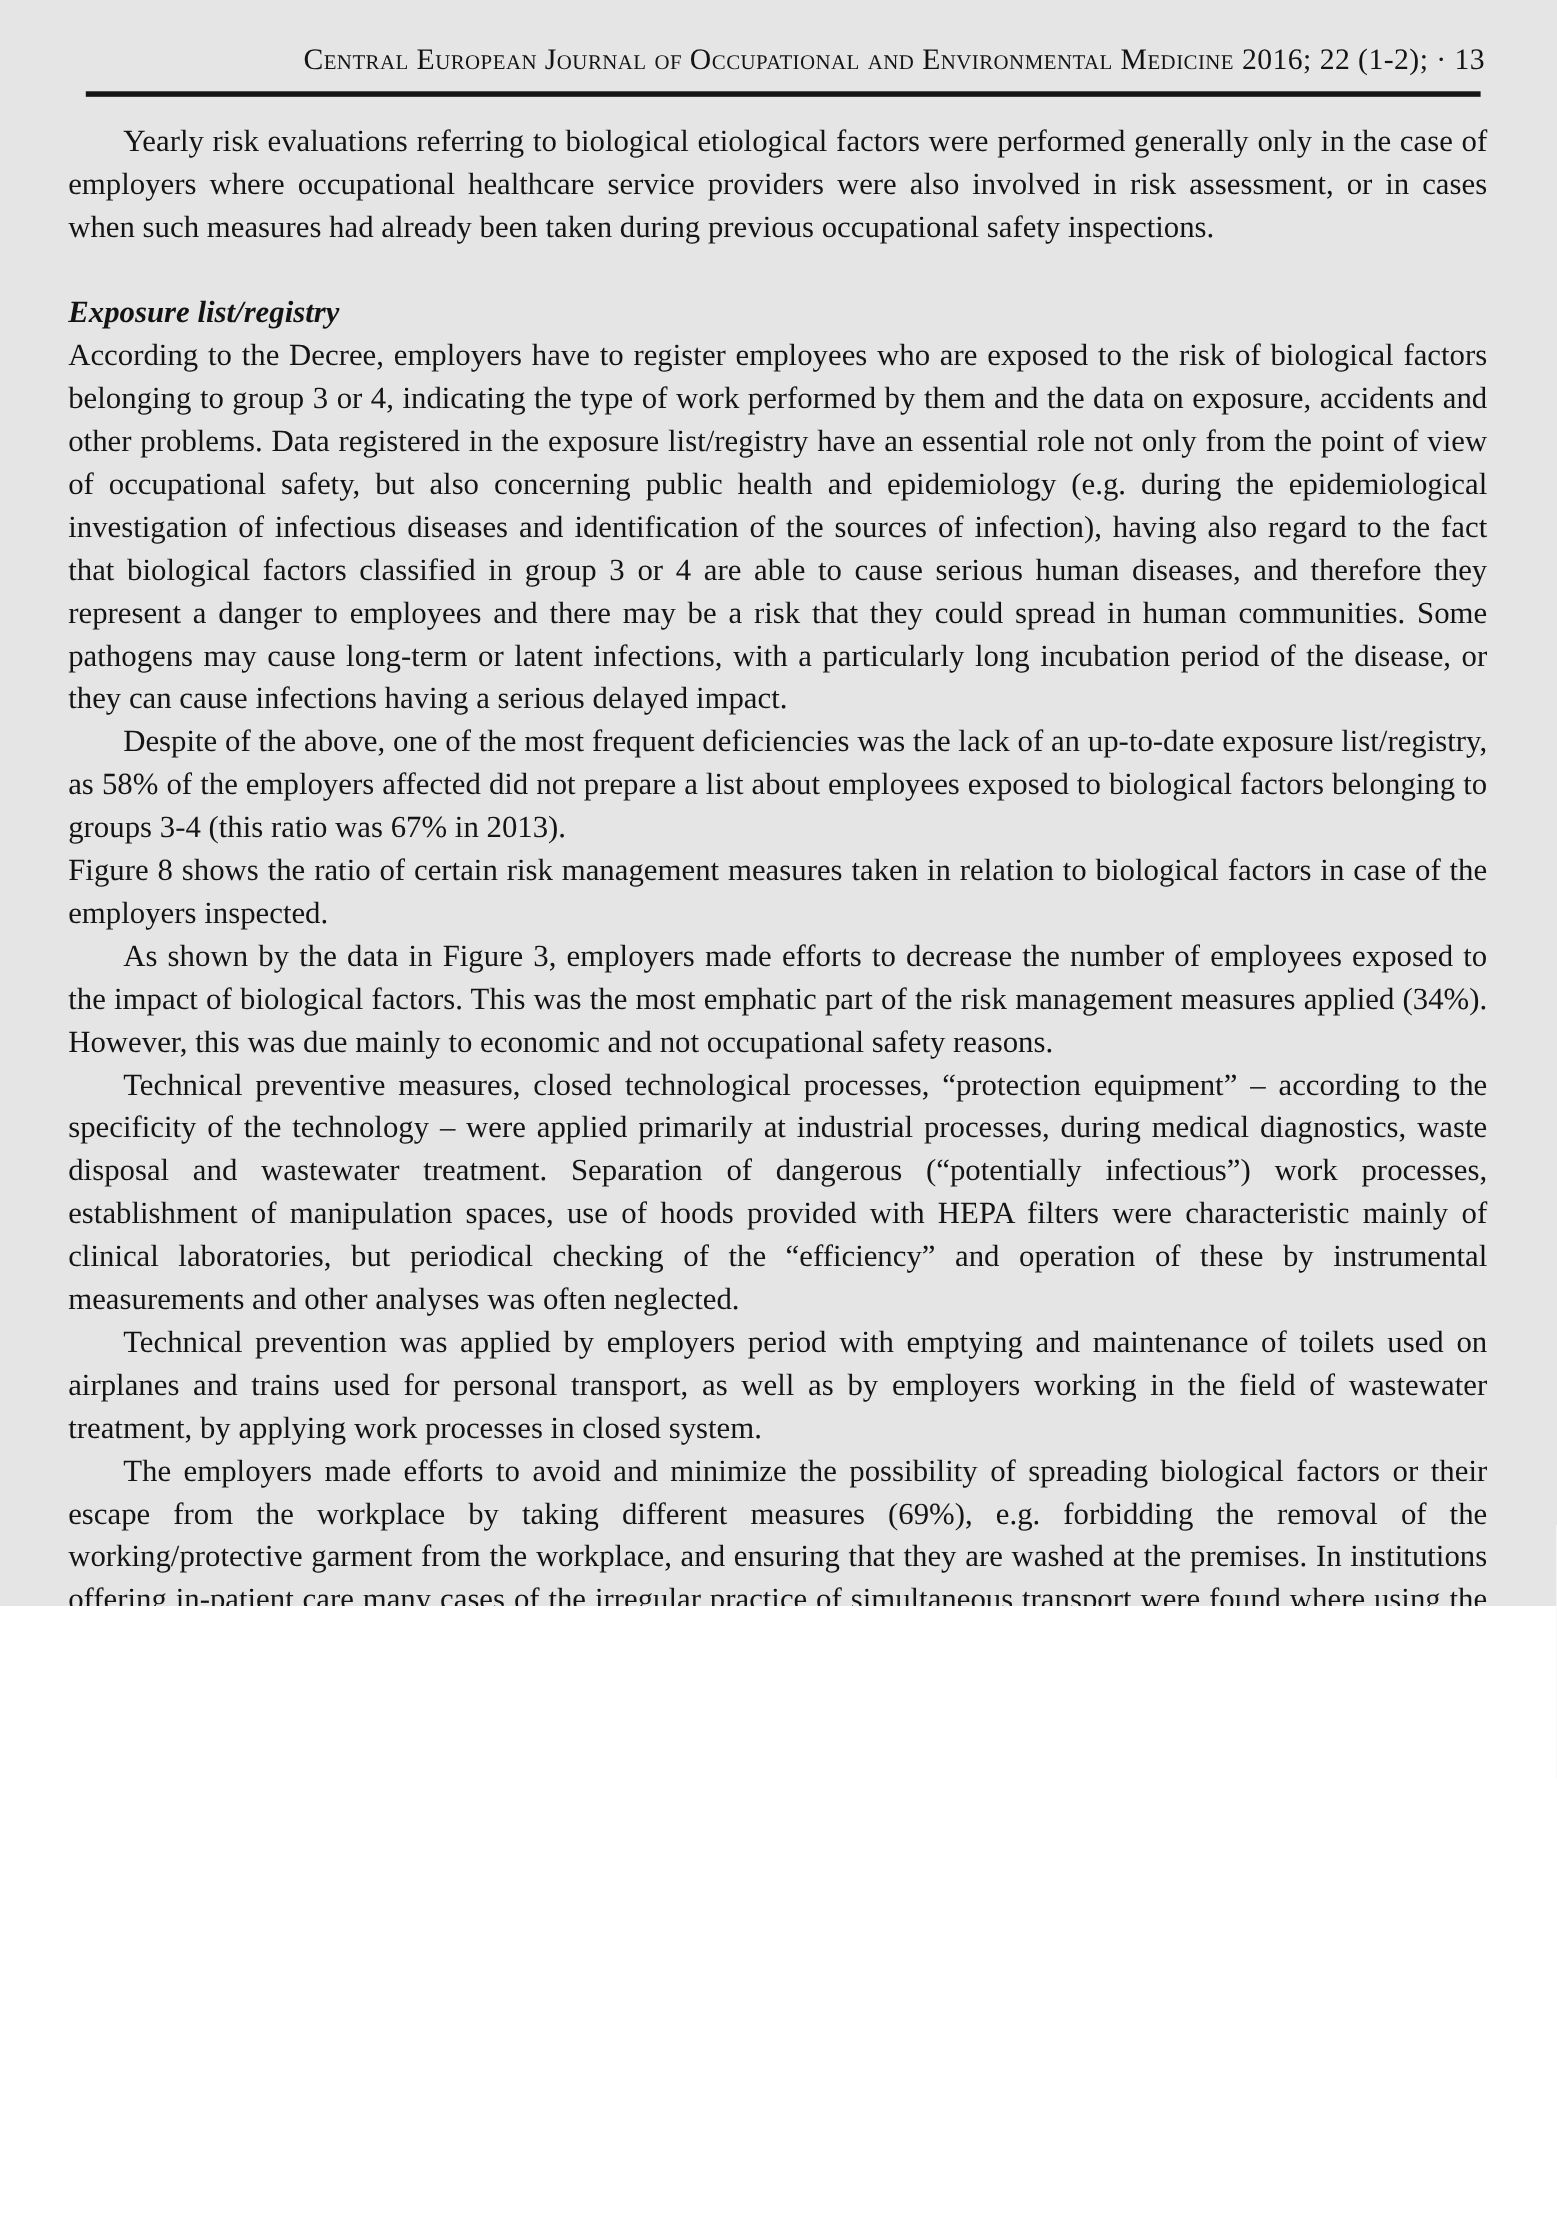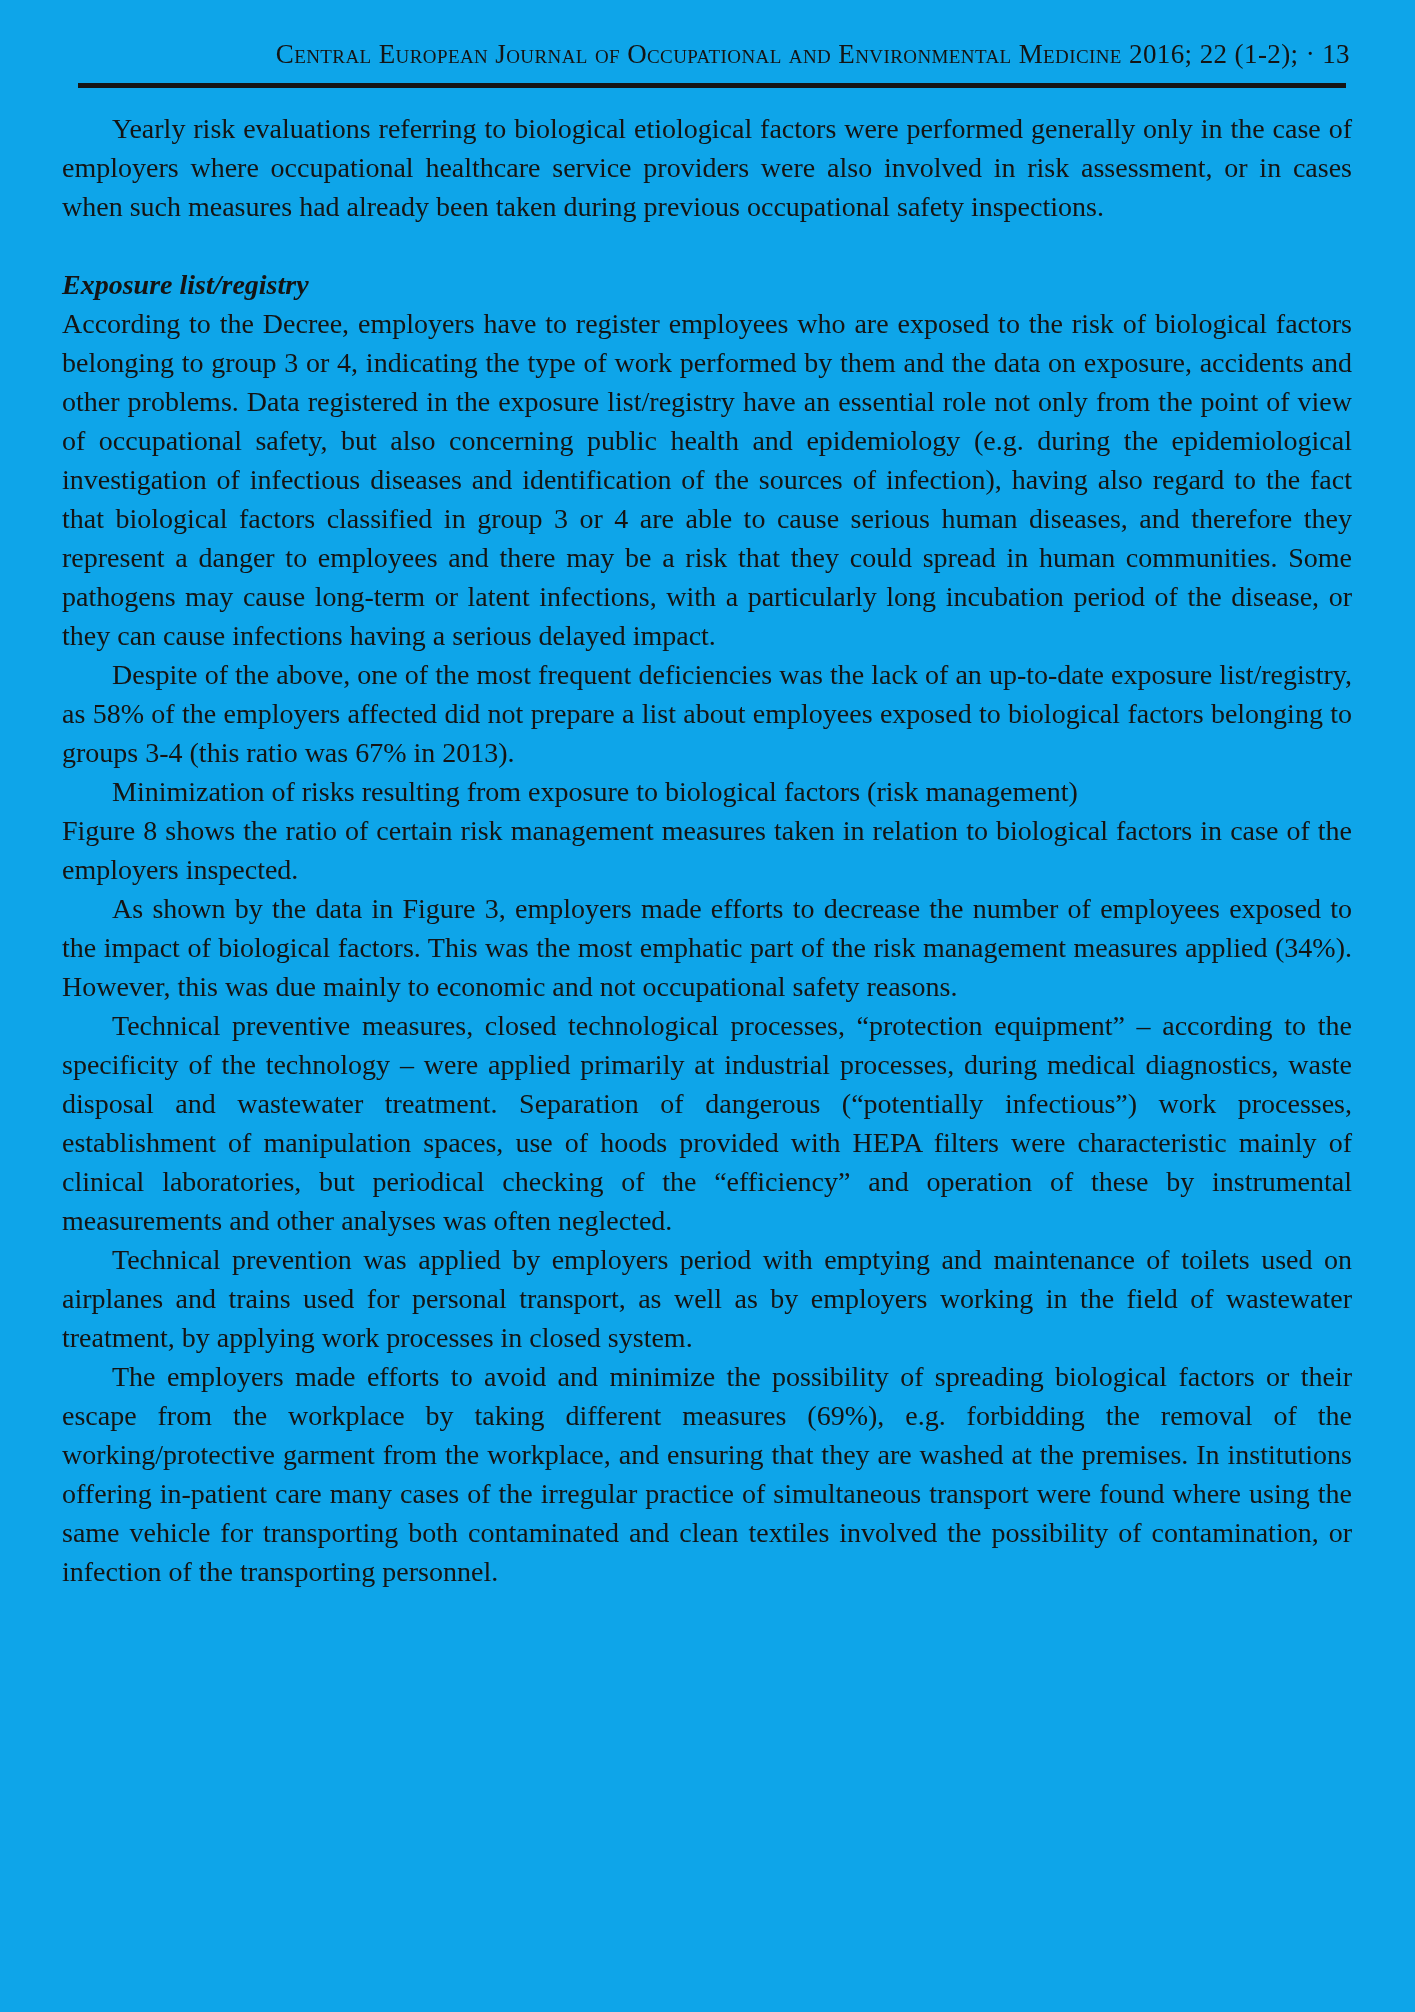--- a/index.html
+++ b/index.html
@@ -10,23 +10,23 @@
   body {
     width: 1415px;
     height: 2012px;
     color: #141414;
     font-family: "Liberation Serif", "DejaVu Serif", serif;
     -webkit-font-smoothing: antialiased;
   }
   .page {
     box-sizing: border-box;
     width: 1415px;
-    height: 2012px;
+    height: 1460px;
     padding: 38px 63px 12px 62px;
-    background: #0ea5e9;
+    background: #e5e5e5;
     overflow: hidden;
   }
   .running-head {
     font-size: 27px;
     line-height: 32px;
     text-align: right;
     font-variant: small-caps;
     letter-spacing: 0.4px;
     color: #141414;
     padding: 0 2px 13px 0;
@@ -77,21 +77,20 @@
 
 
     <p>Yearly risk evaluations referring to biological etiological factors were performed generally only in the case of employers where occupational healthcare service providers were also involved in risk assessment, or in cases when such measures had already been taken during previous occupational safety inspections.</p>
 
     <h2 class="section-heading">Exposure list/registry</h2>
 
     <p class="no-indent">According to the Decree, employers have to register employees who are exposed to the risk of biological factors belonging to group 3 or 4, indicating the type of work performed by them and the data on exposure, accidents and other problems. Data registered in the exposure list/registry have an essential role not only from the point of view of occupational safety, but also concerning public health and epidemiology (e.g. during the epidemiological investigation of infectious diseases and identification of the sources of infection), having also regard to the fact that biological factors classified in group 3 or 4 are able to cause serious human diseases, and therefore they represent a danger to employees and there may be a risk that they could spread in human communities. Some pathogens may cause long-term or latent infections, with a particularly long incubation period of the disease, or they can cause infections having a serious delayed impact.</p>
 
     <p>Despite of the above, one of the most frequent deficiencies was the lack of an up-to-date exposure list/registry, as 58% of the employers affected did not prepare a list about employees exposed to biological factors belonging to groups 3-4 (this ratio was 67% in 2013).</p>
 
-    <p>Minimization of risks resulting from exposure to biological factors (risk management)</p>
 
     <p class="no-indent">Figure 8 shows the ratio of certain risk management measures taken in relation to biological factors in case of the employers inspected.</p>
 
     <p>As shown by the data in Figure 3, employers made efforts to decrease the number of employees exposed to the impact of biological factors. This was the most emphatic part of the risk management measures applied (34%). However, this was due mainly to economic and not occupational safety reasons.</p>
 
     <p>Technical preventive measures, closed technological processes, “protection equipment” – according to the specificity of the technology – were applied primarily at industrial processes, during medical diagnostics, waste disposal and wastewater treatment. Separation of dangerous (“potentially infectious”) work processes, establishment of manipulation spaces, use of hoods provided with HEPA filters were characteristic mainly of clinical laboratories, but periodical checking of the “efficiency” and operation of these by instrumental measurements and other analyses was often neglected.</p>
 
     <p>Technical prevention was applied by employers period with emptying and maintenance of toilets used on airplanes and trains used for personal transport, as well as by employers working in the field of wastewater treatment, by applying work processes in closed system.</p>
 
     <p>The employers made efforts to avoid and minimize the possibility of spreading biological factors or their escape from the workplace by taking different measures (69%), e.g. forbidding the removal of the working/protective garment from the workplace, and ensuring that they are washed at the premises. In institutions offering in-patient care many cases of the irregular practice of simultaneous transport were found where using the same vehicle for transporting both contaminated and clean textiles involved the possibility of contamination, or infection of the transporting personnel.</p>

